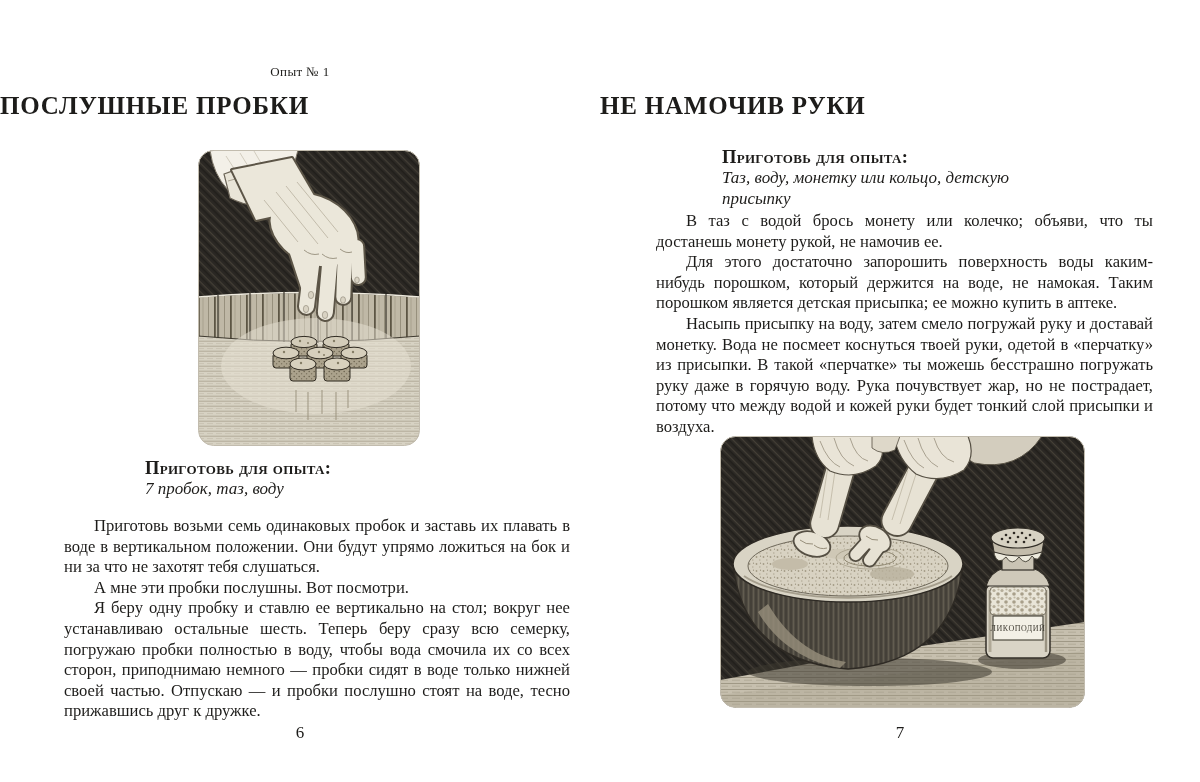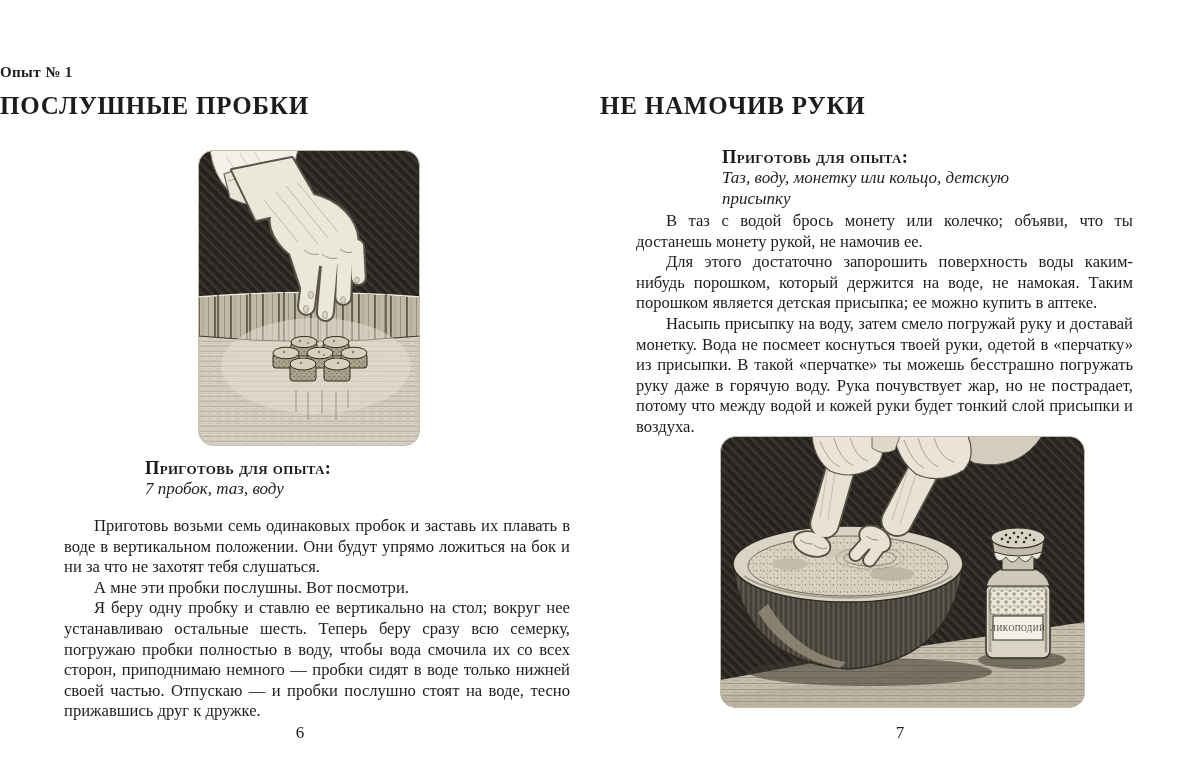--- a/index.html
+++ b/index.html
@@ -7,42 +7,42 @@
     width:1200px;height:782px;position:relative;overflow:hidden;
     background:#ffffff;color:#1d1c1a;
     font-family:"Liberation Serif","DejaVu Serif",serif;
   }
   .page{position:absolute;top:0;width:600px;height:782px;background:#ffffff;}
   #pageL{left:0;}
   #pageR{left:600px;}
 
   .exp-label{
     position:absolute;top:64px;left:0;width:100%;
-    font-size:15px;letter-spacing:.4px;font-weight:bold;
+    text-align:center;font-size:13px;letter-spacing:.4px;
   }
   .chapter-title{
     position:absolute;top:92px;left:0;width:100%;
     text-align:left;font-size:25px;font-weight:700;letter-spacing:.8px;
   }
   .illu{position:absolute;margin:0;}
   #pageL .illu{top:150px;left:198px;width:222px;height:296px;}
   #pageR .illu{top:436px;left:120px;width:365px;height:272px;border-radius:30px;}
   .illu svg{display:block;width:100%;height:100%;}
 
   .prep{position:absolute;line-height:21px;}
   #pageL .prep{top:458px;left:145px;width:380px;}
   #pageR .prep{top:147px;left:122px;width:330px;}
   .prep-heading{
     font-weight:700;font-size:18.5px;font-variant:small-caps;letter-spacing:.3px;
   }
   .prep-items{font-style:italic;font-size:17px;line-height:20.5px;}
 
   .bodytext{position:absolute;text-align:justify;font-size:16.6px;line-height:20.6px;}
   #pageL .bodytext{top:516px;left:64px;width:506px;height:212px;}
-  #pageR .bodytext{top:211px;left:36px;width:497px;height:230px;}
+  #pageR .bodytext{top:211px;left:56px;width:497px;height:230px;}
   .bodytext p{margin:0;text-indent:30px;}
 
   .pageno{
     position:absolute;top:723px;left:0;width:100%;
     text-align:center;font-size:17px;
   }
 </style>
 </head>
 <body>
 

